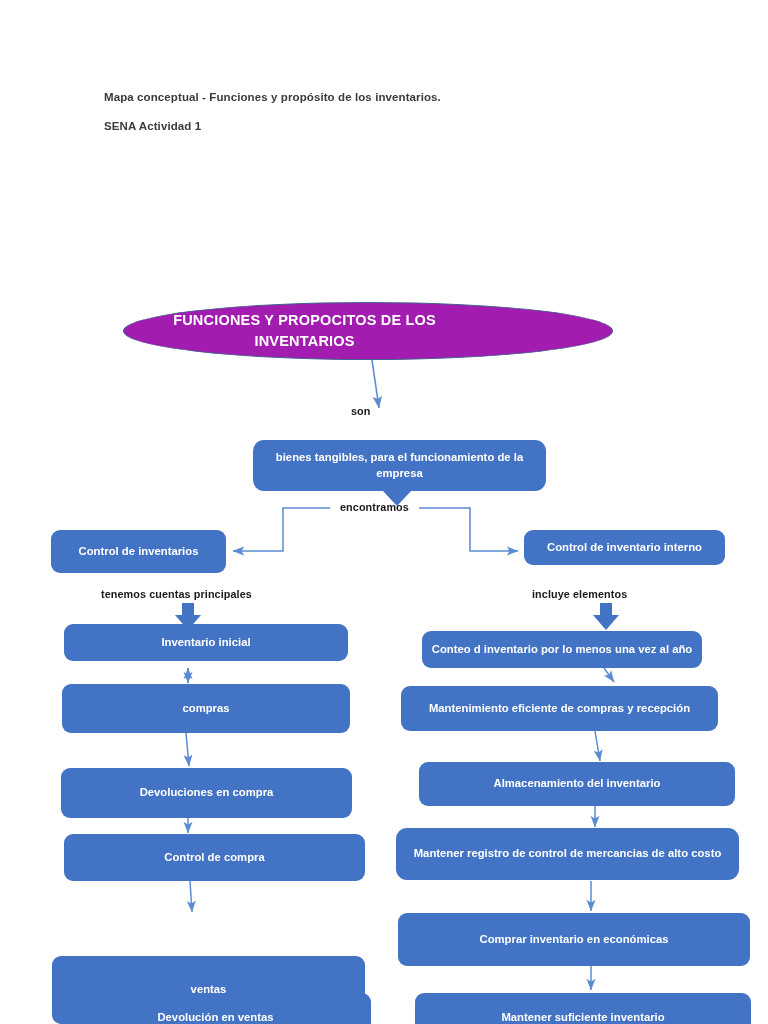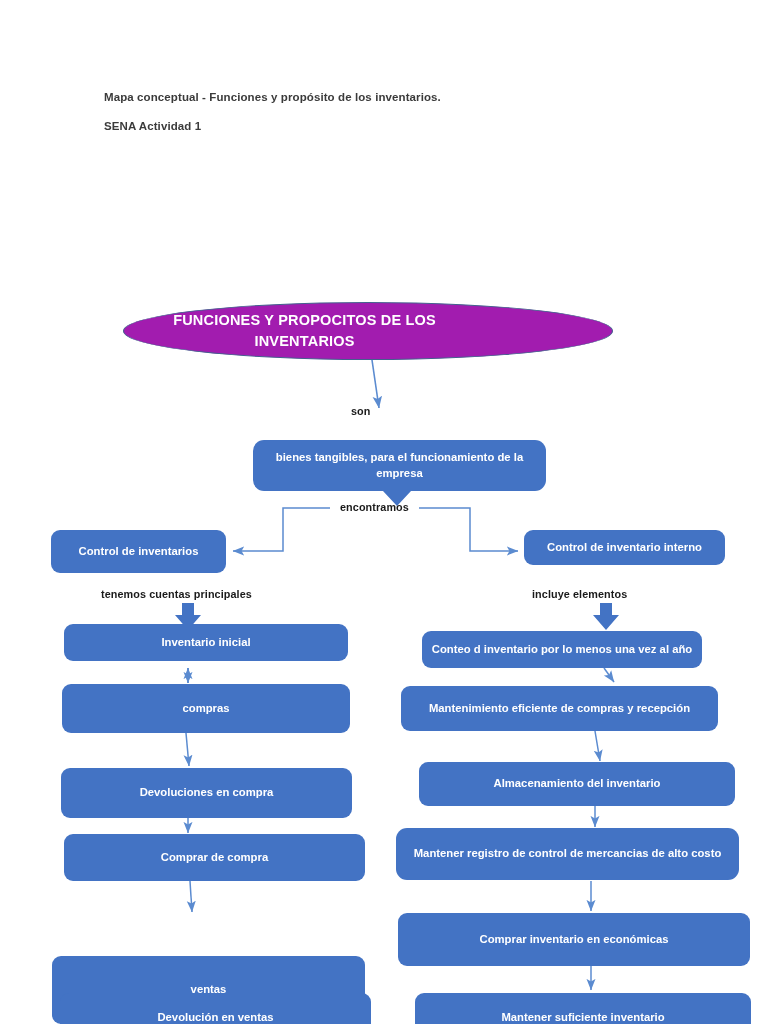--- a/index.html
+++ b/index.html
@@ -198,21 +198,21 @@
 
   <div class="node" style="left:62px; top:684px; width:288px; height:49px;">
     <span>compras</span>
   </div>
 
   <div class="node" style="left:61px; top:768px; width:291px; height:50px;">
     <span>Devoluciones en compra</span>
   </div>
 
   <div class="node" style="left:64px; top:834px; width:301px; height:47px;">
-    <span>Comprar de compra</span>
+    <span>Control de compra</span>
   </div>
 
   <div class="node" style="left:52px; top:956px; width:313px; height:68px;">
     <span>ventas</span>
   </div>
 
   <div class="node" style="left:60px; top:993px; width:311px; height:50px;">
     <span>Devolución en ventas</span>
   </div>
 

